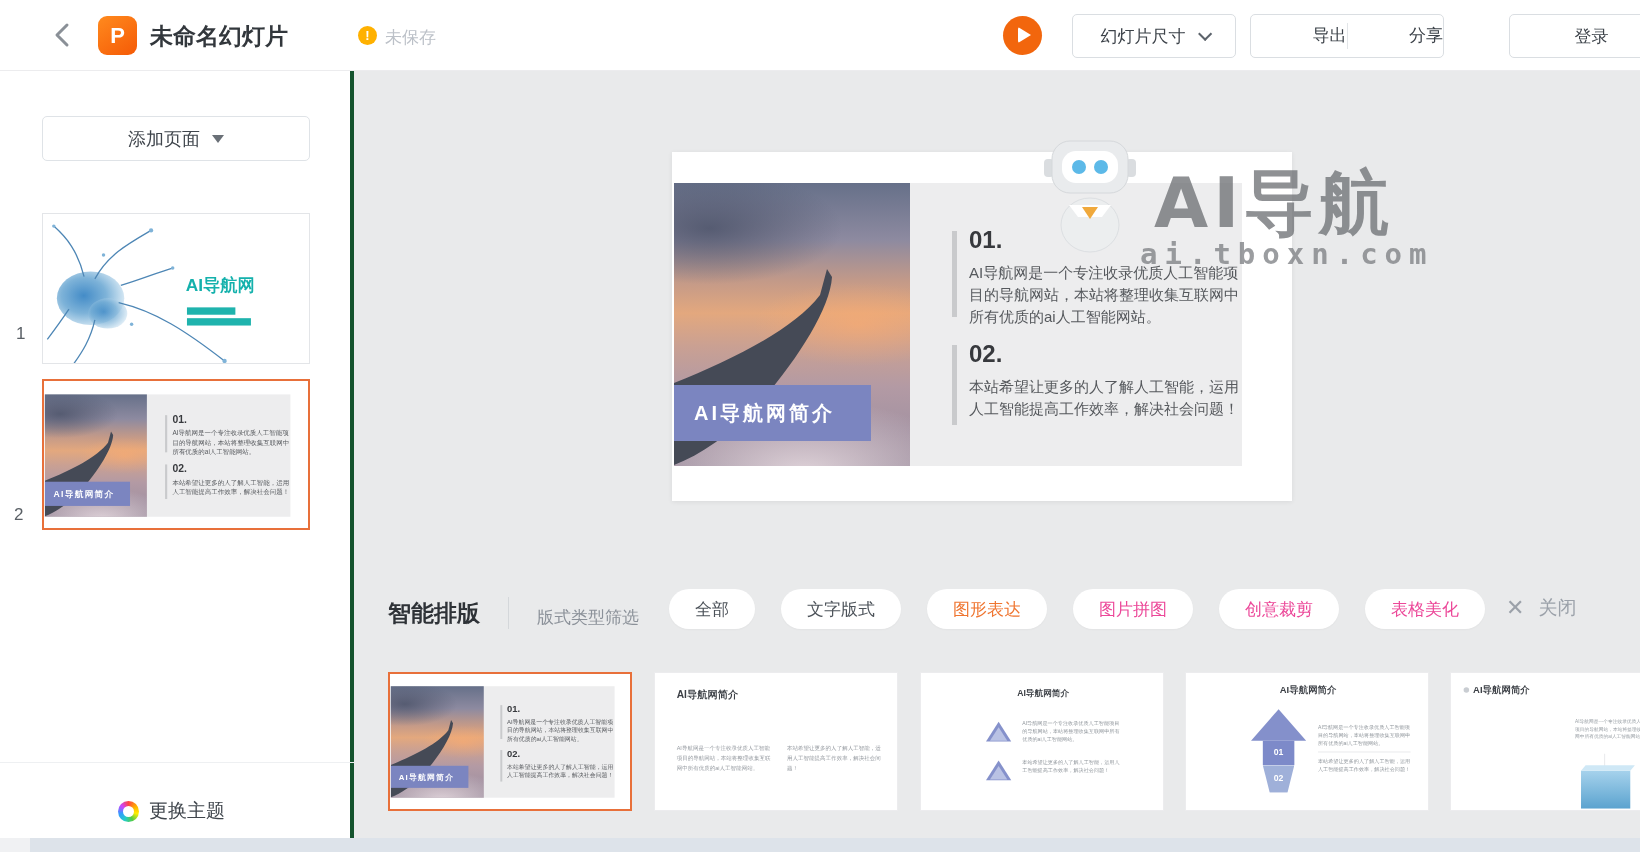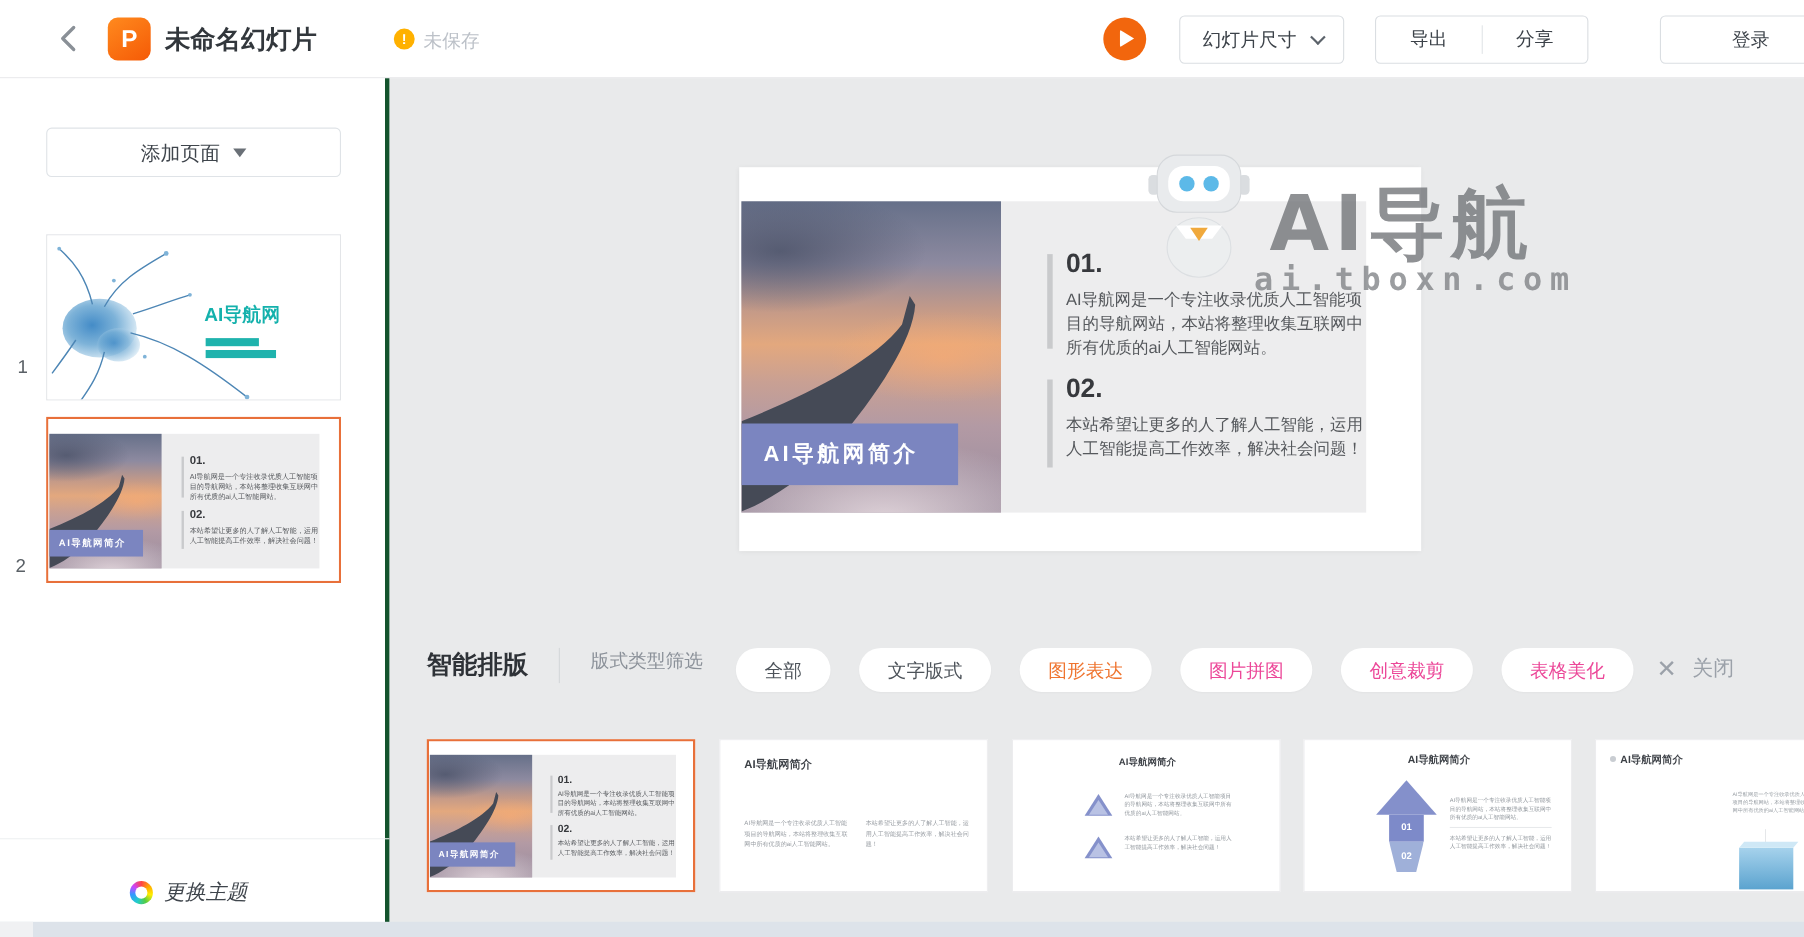--- a/index.html
+++ b/index.html
@@ -18,25 +18,25 @@
   .save-dot { position:absolute; left:358px; top:26px; width:19px; height:19px; border-radius:50%;
               background:#ffb100; color:#fff; font-size:13px; font-weight:bold; text-align:center; line-height:19px; }
   .save-text { position:absolute; left:385px; top:26px; font-size:17px; color:#bcc1c8; }
   .play-btn { position:absolute; left:1003px; top:16px; width:39px; height:39px; border-radius:50%;
               background:#f2660d; cursor:pointer; }
   .play-btn::after { content:""; position:absolute; left:15px; top:11px; border-left:13px solid #fff;
               border-top:8px solid transparent; border-bottom:8px solid transparent; border-radius:2px; }
   .hbtn { position:absolute; top:14px; height:44px; background:#fff; border:1px solid #dadee2;
           border-radius:5px; font-size:17px; color:#3c4249; display:flex; align-items:center;
           justify-content:center; cursor:pointer; }
-  .size-btn { left:1072px; width:150px; }
+  .size-btn { left:1072px; width:164px; }
   .size-caret { display:inline-block; width:10px; height:10px; border-right:2px solid #5c636b;
                 border-bottom:2px solid #5c636b; transform:rotate(45deg) translateY(-3px); margin-left:12px; }
   .export-share { left:1250px; width:194px; padding:0; }
-  .export-share .half { flex:1; text-align:center; line-height:42px; cursor:pointer; }
+  .export-share .half { flex:1; text-align:right; line-height:42px; cursor:pointer; }
   .export-share .sep { width:1px; height:26px; background:#e2e5e8; }
   .login-btn { left:1470px; width:165px;margin-left:39px; }
 
   
   .sidebar { position:absolute; left:0; top:71px; width:354px; height:781px; background:#fff;
              border-right:4px solid #14532d; z-index:5; }
   .add-page-btn { position:absolute; left:42px; top:45px; width:268px; height:45px; border:1px solid #dfe3e7;
                   border-radius:5px; background:#fff; display:flex; align-items:center; justify-content:center;
                   font-size:18px; color:#3f454c; cursor:pointer; }
   .add-caret { width:0; height:0; border-left:6px solid transparent; border-right:6px solid transparent;
@@ -45,21 +45,21 @@
   .thumb { position:absolute; left:42px; width:268px; height:151px; background:#fff; overflow:hidden; }
   .thumb1 { top:126px; border:1px solid #e3e5e8; }
   .thumb2 { top:308px; border:2px solid #e8703a; cursor:pointer; }
   .thumb1 { cursor:pointer;margin-top:16px; }
   .divider-h { position:absolute; left:0; top:691px; width:354px; height:1px; background:#eef0f2; }
   .theme-row { position:absolute; left:118px; top:727px; display:flex; align-items:center; cursor:pointer; }
   .theme-ring { width:21px; height:21px; border-radius:50%;
                 background:conic-gradient(#f44,#fa0,#fe0,#5c4,#2cc,#39f,#c4f,#f44);
                 display:flex; align-items:center; justify-content:center; }
   .theme-ring::after { content:""; width:11px; height:11px; border-radius:50%; background:#fff; }
-  .theme-label { font-size:19px; color:#3f454c; margin-left:10px;font-style:italic; }
+  .theme-label { font-size:19px; color:#3f454c; margin-left:10px; }
 
   
   .canvas { position:absolute; left:354px; top:71px; width:1286px; height:781px; overflow:hidden; }
 
   
   .slide-box { position:relative; width:620px; height:349px; background:#fff; }
   .slide-panel { position:absolute; left:2px; top:31px; width:568px; height:283px; background:#ededee; }
   .slide-photo { position:absolute; left:2px; top:31px; width:236px; height:283px; overflow:hidden;
     background:
       radial-gradient(ellipse 150px 60px at 78% 50%, rgba(255,172,110,0.55), transparent 70%),
@@ -81,21 +81,21 @@
 
   
   .watermark { position:absolute; left:660px; top:58px; width:620px; height:200px; z-index:8; pointer-events:none; }
   .wm-brand { position:absolute; left:140px; top:28px; font-size:70px; font-weight:900;
               color:rgba(112,114,118,0.78); letter-spacing:5px; font-family:"DejaVu Sans",sans-serif; }
   .wm-url { position:absolute; left:126px; top:108px; font-size:29px; font-weight:bold;
             color:rgba(122,124,128,0.75); letter-spacing:7px; font-family:"DejaVu Sans Mono",monospace; }
   .wm-robot { position:absolute; left:28px; top:4px; }
 
   
-  .panel-row { position:absolute; left:34px; top:518px; height:40px; display:flex; align-items:flex-start; }
+  .panel-row { position:absolute; left:34px; top:518px; height:40px; display:flex; align-items:flex-end; }
   .panel-title { font-size:23px; font-weight:bold; color:#2e3237; }
   .panel-vsep { width:1px; height:32px; background:#d4d7da; margin:0 28px; }
   .filter-label { font-size:17px; color:#8b9199; margin-right:30px; }
   .pill { height:40px; border-radius:20px; background:#fff; padding:0 26px; display:flex; align-items:center;
           font-size:17px; color:#4d535a; margin-right:26px; cursor:pointer; box-shadow:0 1px 2px rgba(0,0,0,0.03); }
   .pill.active { color:#ef7530; }
   .pill.dim { color:#ec4899; }
   .close-row { position:absolute; left:1152px; top:524px; display:flex; align-items:center; color:#9ba1a9;
                font-size:19px; cursor:pointer; width:140px; }
   .close-x { font-size:22px; margin-right:14px; }

